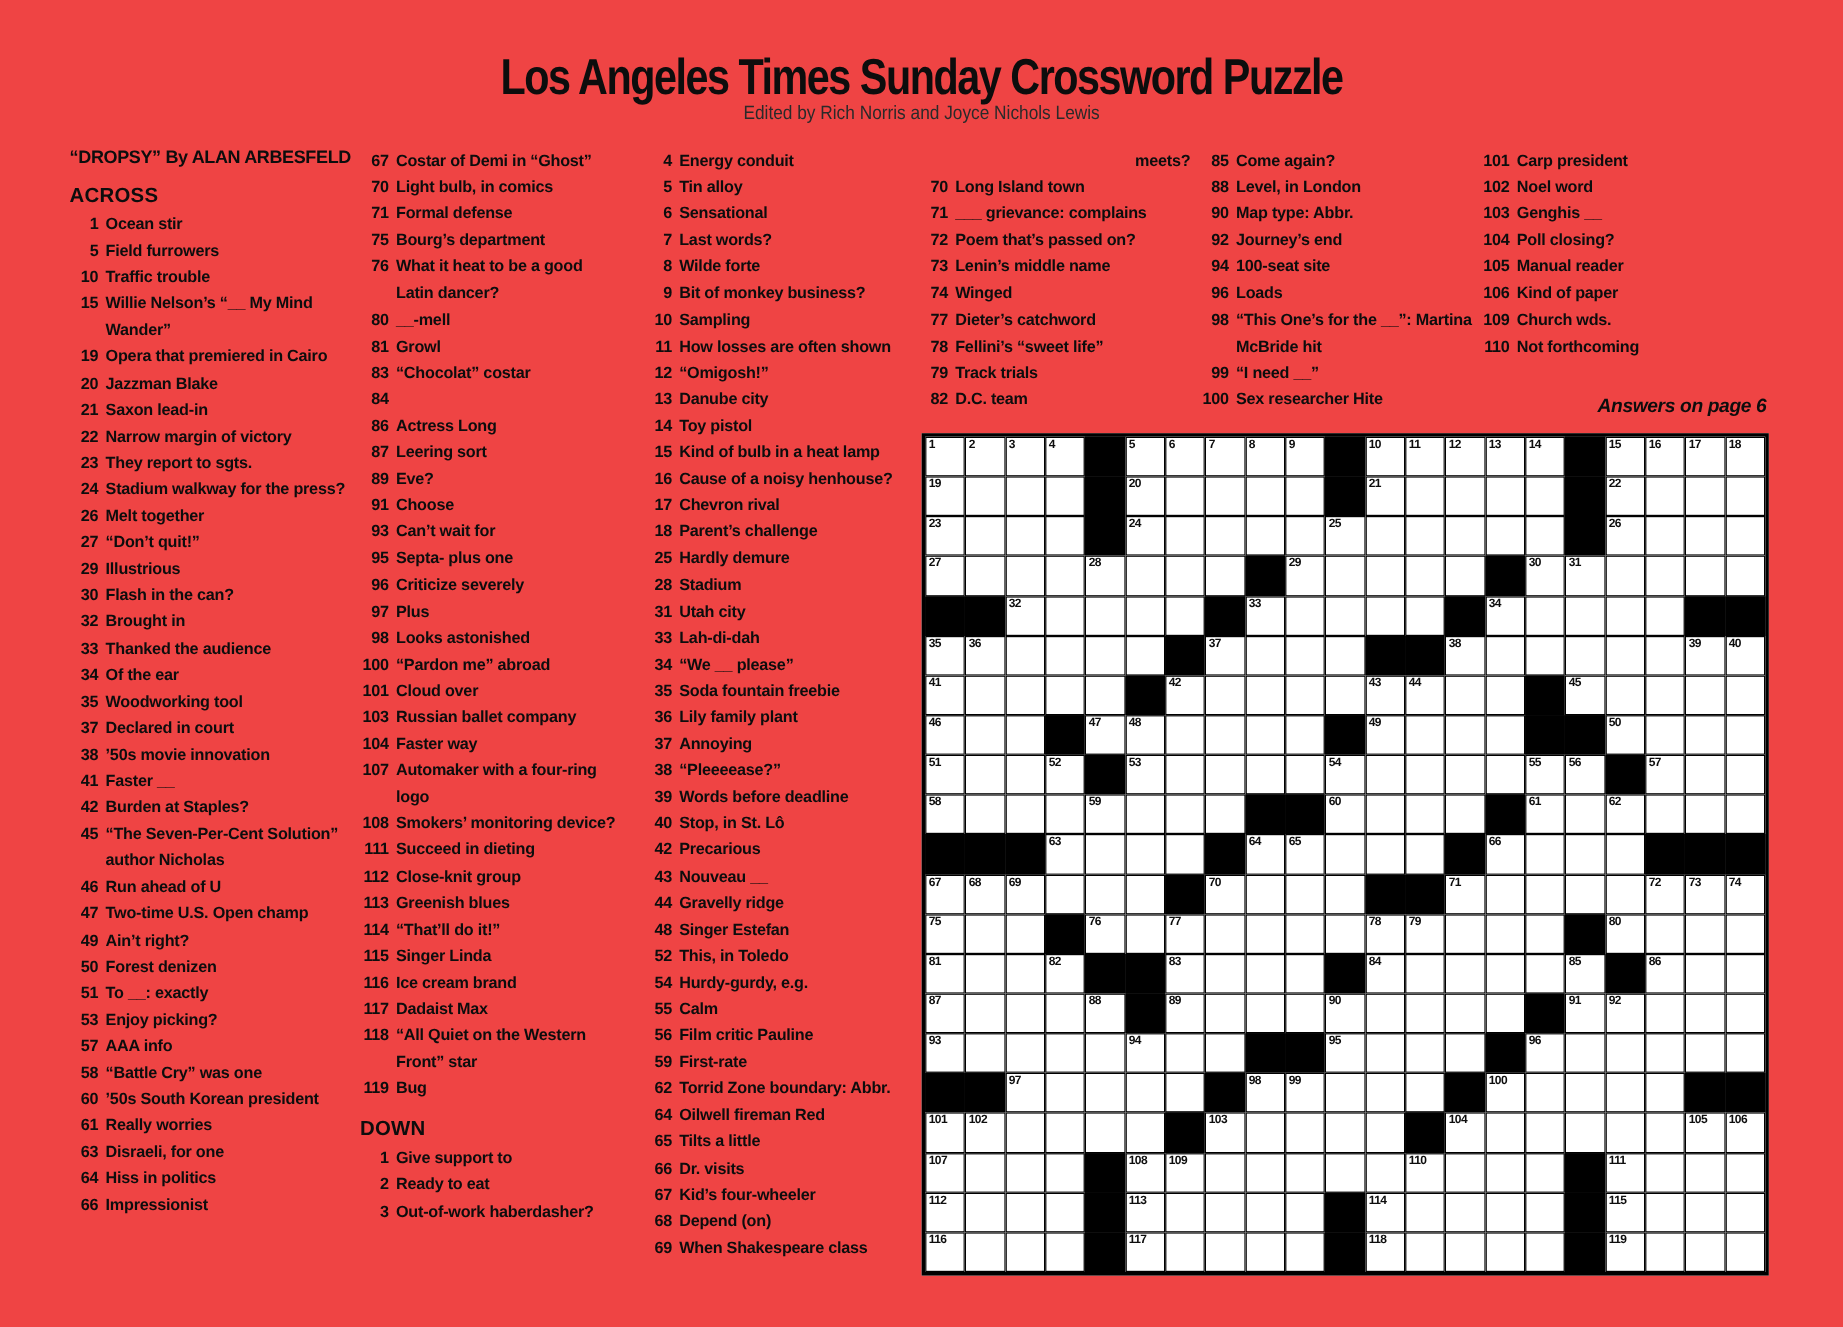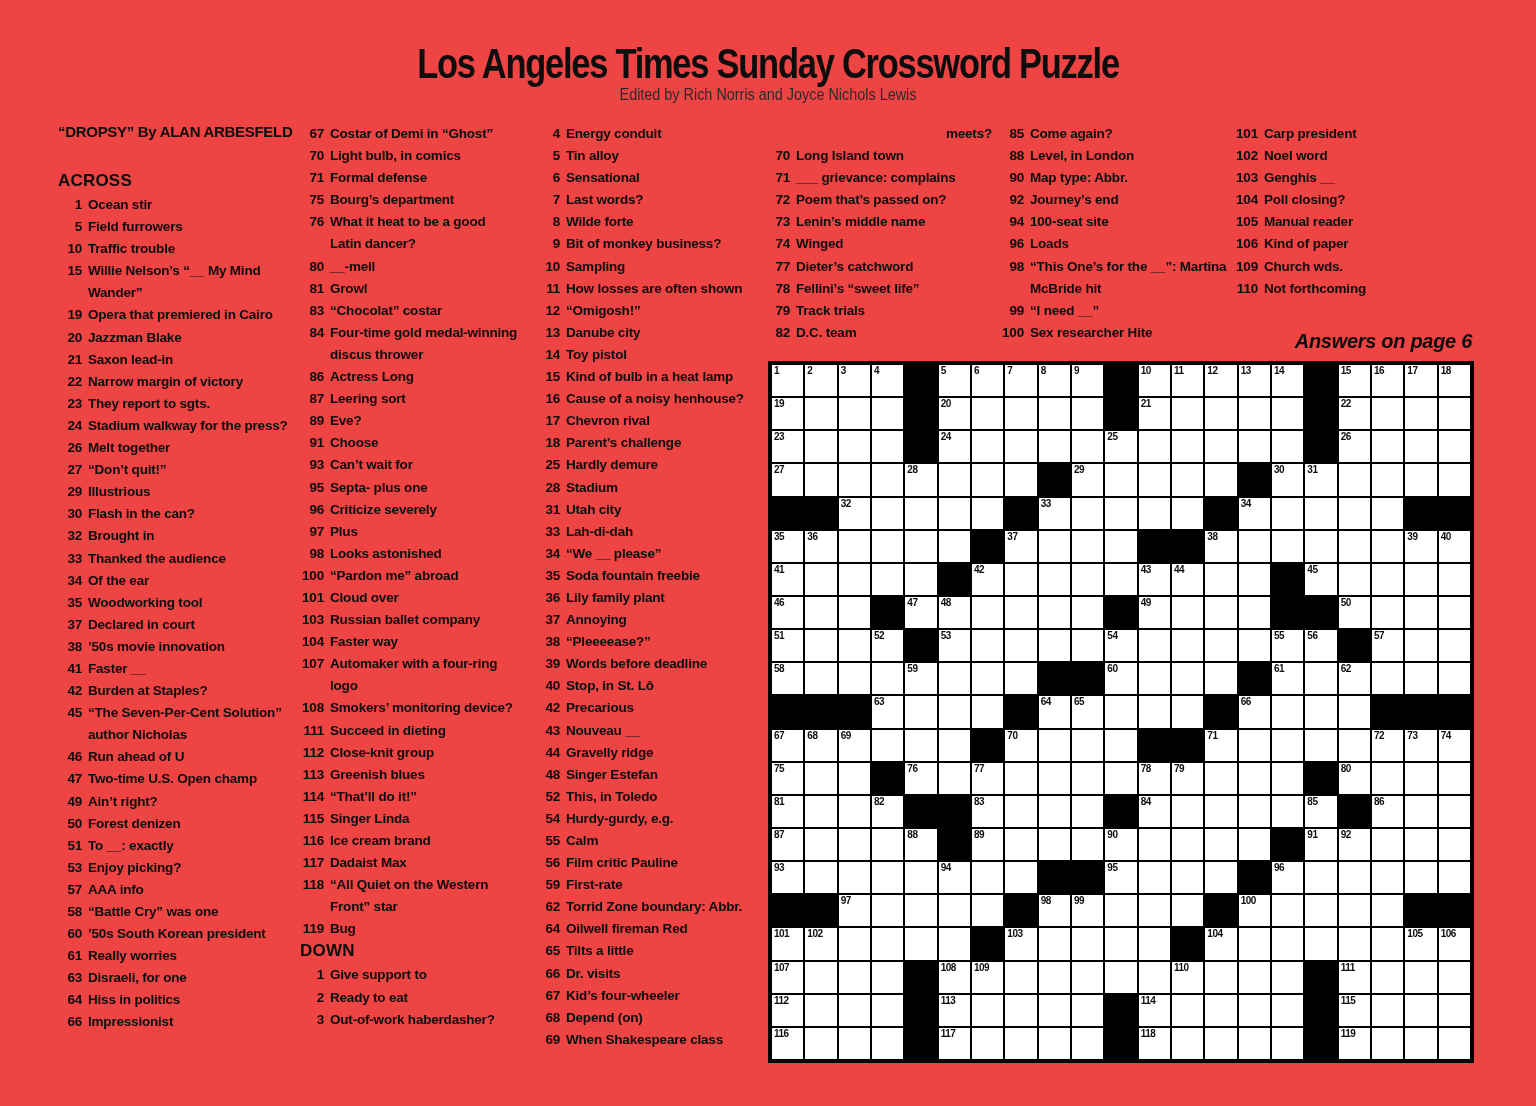--- a/index.html
+++ b/index.html
@@ -16,30 +16,30 @@
     position:absolute;top:86px;left:0;width:100%;text-align:center;
     font-size:16px;color:#2a2a2a;transform:scaleX(.9);transform-origin:50% 50%;
   }
   .clue-col{position:absolute;top:123px;}
   .col-0{left:58px;width:236px;}
   .col-1{left:300px;width:220px;}
   .col-2{left:536px;width:226px;}
   .col-3{left:766px;width:226px;}
   .col-4{left:1000px;width:230px;}
   .col-5{left:1234px;width:238px;}
-  .clue-byline{font-size:15px;font-weight:700;letter-spacing:-.3px;margin-bottom:30px;white-space:nowrap;}
+  .clue-byline{font-size:15px;font-weight:700;letter-spacing:-.3px;margin-bottom:12px;white-space:nowrap;}
   .clue-header{font-size:17px;font-weight:700;line-height:22px;letter-spacing:.2px;margin-bottom:2px;}
-  .clue-header.mt{}
+  .clue-header.mt{margin-top:12px;}
   .clue{display:flex;font-size:13.5px;font-weight:700;line-height:22.1px;letter-spacing:-.2px;}
   .clue .n{flex:0 0 24px;text-align:right;padding-right:6px;}
   .clue .t{flex:1;}
   .clue-cont{padding-left:30px;font-size:13.5px;font-weight:700;line-height:22.1px;letter-spacing:-.2px;text-align:right;}
   .answers-note{
     position:absolute;top:330px;left:1150px;width:322px;text-align:right;
-    font-size:20px;font-weight:700;font-style:italic;letter-spacing:-.3px;
+    font-size:16px;font-weight:700;font-style:italic;letter-spacing:-.3px;
   }
   .grid{
     position:absolute;left:768px;top:361px;width:706px;height:702px;
     box-sizing:border-box;border:3px solid #000;background:#fff;
     display:grid;grid-template-columns:repeat(21,1fr);grid-template-rows:repeat(21,1fr);
   }
   .gcell{position:relative;background:#fff;border:1px solid #000;box-sizing:border-box;}
   .gcell.black{background:#000;}
   .cn{position:absolute;top:0;left:2px;font-size:10px;font-weight:700;line-height:12px;letter-spacing:-.5px;}
 </style>
@@ -226,21 +226,20 @@
       <div class="clue">
         <span class="n">81</span>
         <span class="t">Growl</span>
       </div>
       <div class="clue">
         <span class="n">83</span>
         <span class="t">“Chocolat” costar</span>
       </div>
       <div class="clue">
         <span class="n">84</span>
-        <span class="t">Four-time gold medal-winning discus thrower</span>
       </div>
       <div class="clue">
         <span class="n">86</span>
         <span class="t">Actress Long</span>
       </div>
       <div class="clue">
         <span class="n">87</span>
         <span class="t">Leering sort</span>
       </div>
       <div class="clue">

